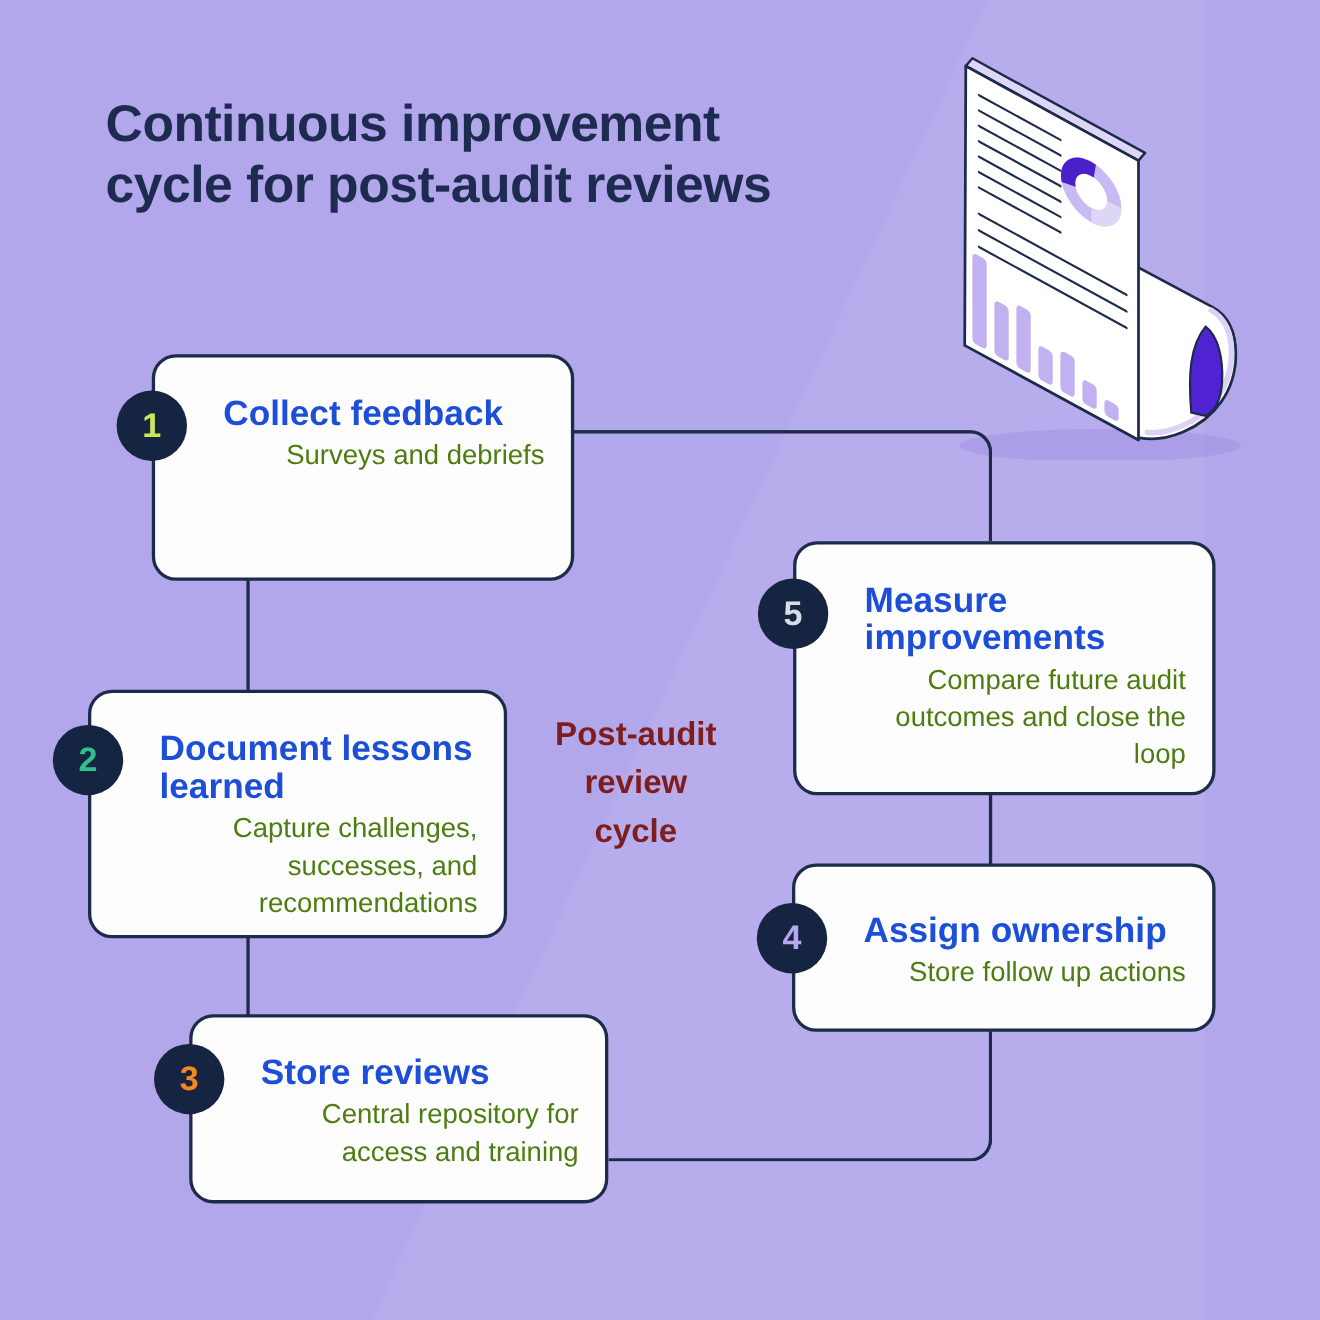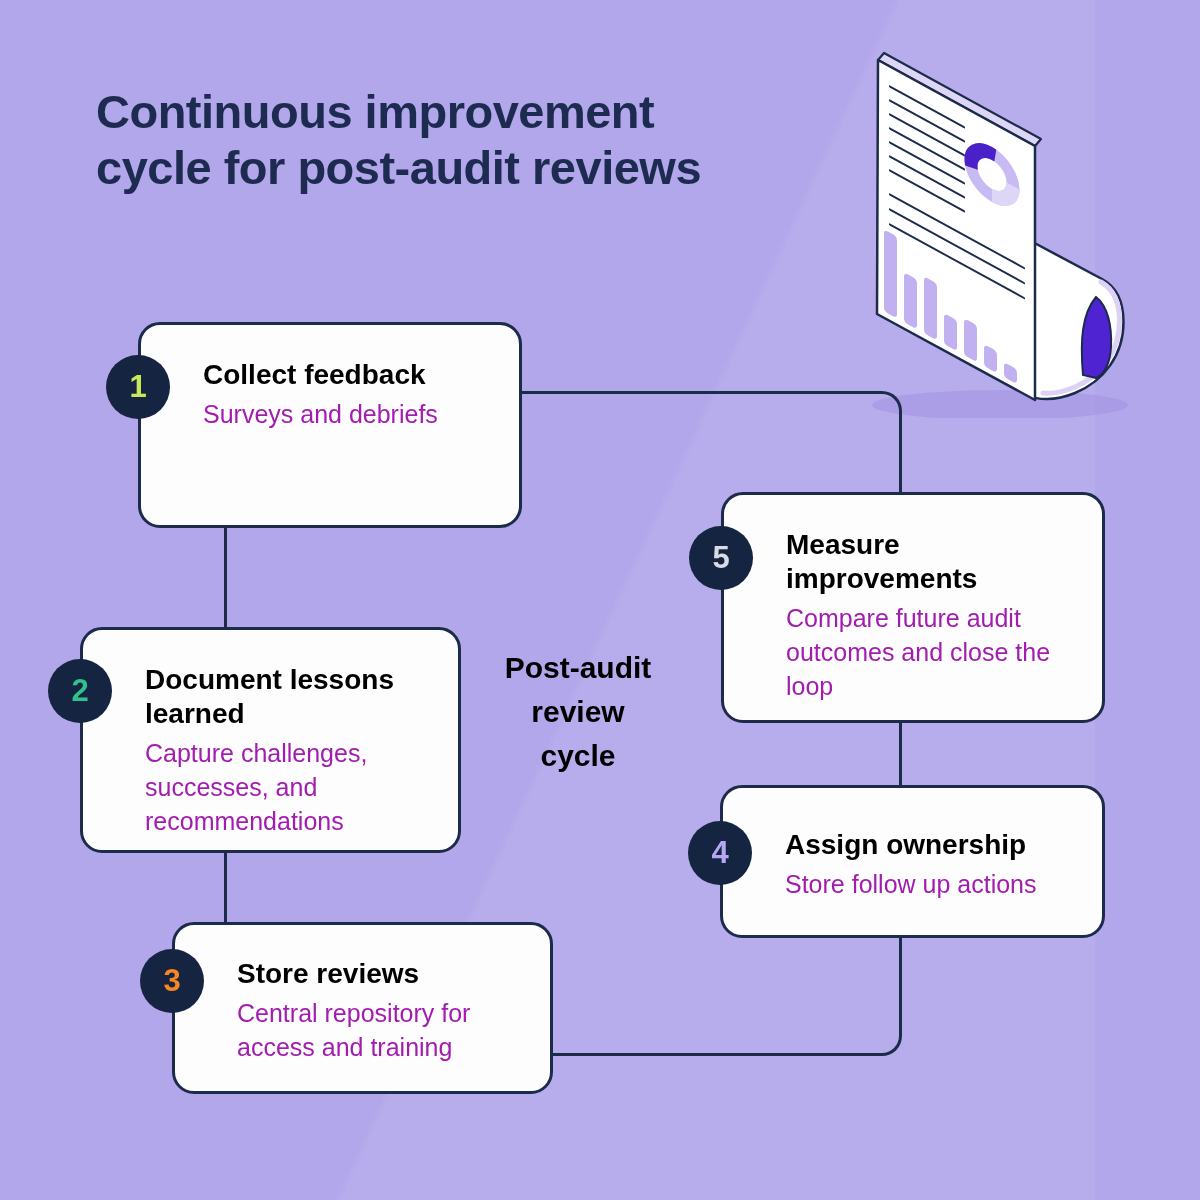--- a/index.html
+++ b/index.html
@@ -17,21 +17,21 @@
   }
   .page-title{
     position:absolute;left:96px;top:84px;width:760px;
     font-size:47px;line-height:56px;font-weight:600;
     color:#1d2b50;letter-spacing:-0.5px;
     white-space:pre-line;margin:0;
   }
   .center-label{
     position:absolute;left:455px;top:646px;width:246px;
     text-align:center;font-size:30px;line-height:44px;font-weight:600;
-    color:#000000;white-space:pre-line;
+    color:#7f1d1d;white-space:pre-line;
   }
   
   .conn{position:absolute;z-index:1;}
   .v-line{width:0;border-left:3px solid #1d2b4a;}
   .conn-1-5{
     left:521px;top:391px;width:381px;height:101px;
     border-top:3px solid #1d2b4a;border-right:3px solid #1d2b4a;
     border-top-right-radius:20px;box-sizing:border-box;
   }
   .conn-4-3{
@@ -47,26 +47,27 @@
     position:absolute;z-index:2;box-sizing:border-box;
     background:#fdfdfe;border:3px solid #1d2b4a;border-radius:22px;
     padding:33px 24px 14px 62px;
   }
   .card-1{left:138px;top:322px;width:384px;height:206px;}
   .card-2{left:80px;top:627px;width:381px;height:226px;}
   .card-3{left:172px;top:922px;width:381px;height:172px;padding-top:32px;}
   .card-4{left:720px;top:785px;width:385px;height:153px;padding-top:40px;}
   .card-5{left:721px;top:492px;width:384px;height:231px;}
   .card h2{
-    margin:0;font-size:28px;line-height:34px;font-weight:700;
-    color:#000000;letter-spacing:0;
+    margin:0;font-size:32px;line-height:34px;font-weight:700;
+    color:#1d4ed8;letter-spacing:0;
   }
   .card p{
     margin:5px 0 0;font-size:25px;line-height:34px;font-weight:400;
-    color:#a21caf;
+    color:#4d7c0f;
+    text-align:right;
   }
   .card p + p{margin-top:3px;}
   .badge{
     position:absolute;left:-35px;width:64px;height:64px;border-radius:50%;
     background:#152441;display:flex;align-items:center;justify-content:center;
     font-size:31px;font-weight:700;z-index:3;
   }
   .card-1 .badge{top:30px;}
   .card-2 .badge{top:29px;}
   .card-3 .badge{top:24px;}

